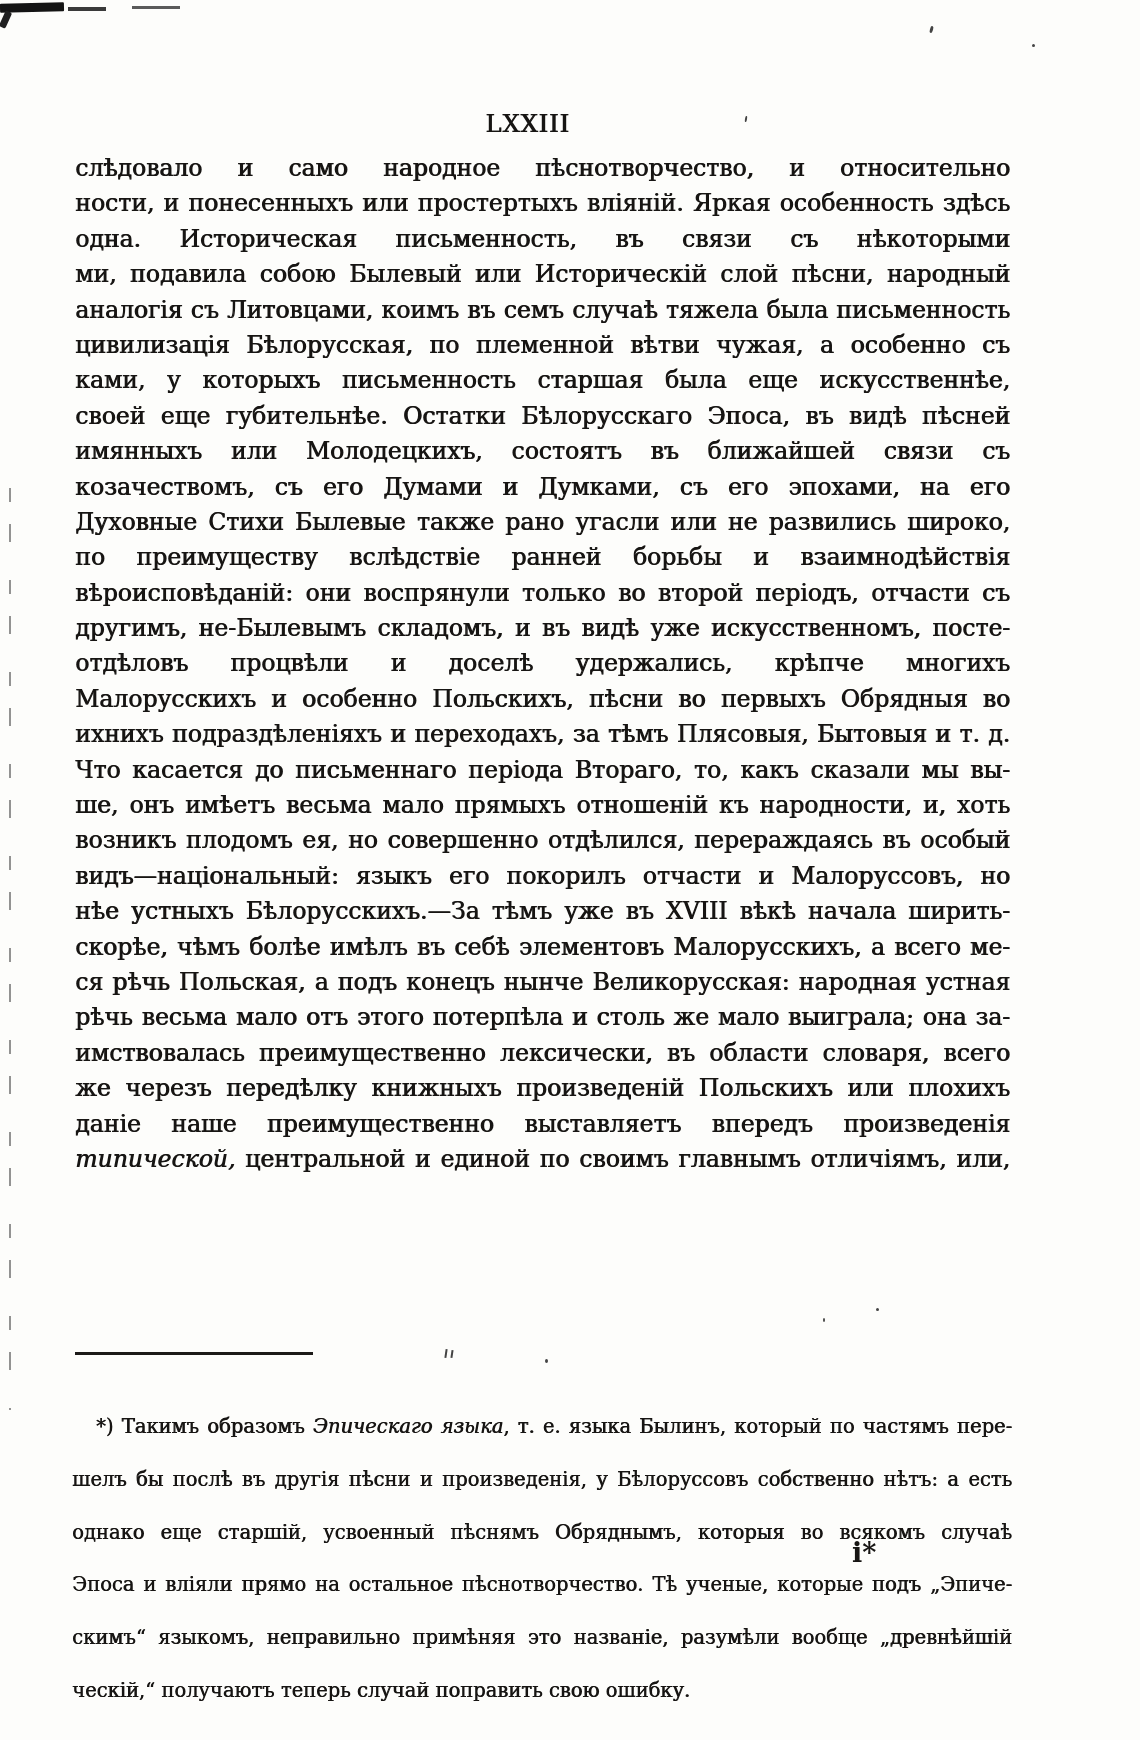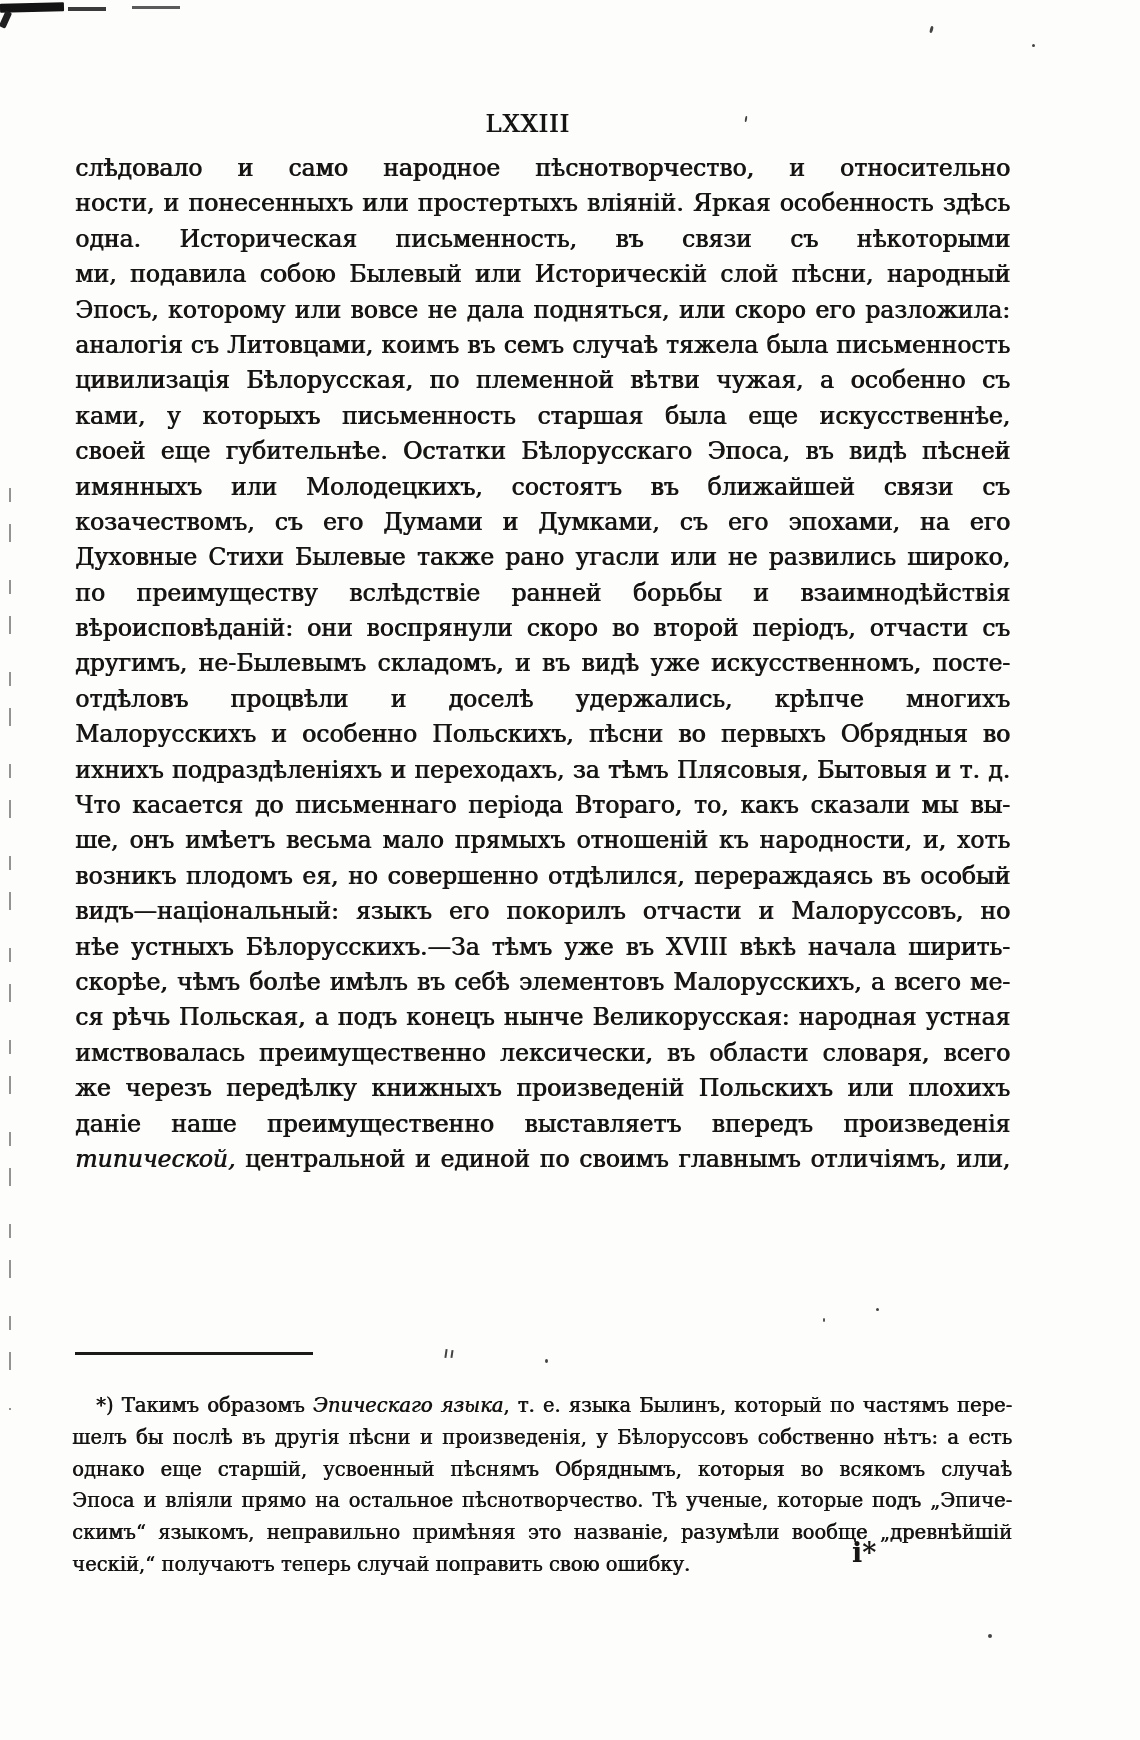--- a/index.html
+++ b/index.html
@@ -53,21 +53,21 @@
   }
   .footnote {
     position: absolute;
     top: 1390px;
     left: 72px;
     width: 940px;
     font-size: 19.5px;
     line-height: 31.8px;
     text-shadow: 0.6px 0 0 currentColor;
   }
-  .footnote .tline { height: 31.8px; }
+  .footnote .tline { height: 31.8px; margin-top: 21px; }
   .footnote .tline.indent { text-indent: 24px; }
   
   .signature {
     position: absolute;
     top: 1537px;
     left: 852px;
     font-size: 27px;
     font-weight: bold;
   }
   
@@ -114,41 +114,41 @@
   <div class="speck sp8"></div>
   <div class="speck sp9"></div>
 
   <div class="page-number">LXXIII</div>
 
   <div class="main-text" id="main-text">
       <div class="tline"><span>слѣдовало и само народное пѣснотворчество, и относительно самостоятель-</span></div>
       <div class="tline"><span>ности, и понесенныхъ или простертыхъ вліяній. Яркая особенность здѣсь</span></div>
       <div class="tline"><span>одна. Историческая письменность, въ связи съ нѣкоторыми обстоятельства-</span></div>
       <div class="tline"><span>ми, подавила собою Былевый или Историческій слой пѣсни, народный</span></div>
-      <div class="tline"><span>Эпосъ, которому или вовсе не дала подняться, или скоро его разложила:</span></div>
       <div class="tline"><span>аналогія съ Литовцами, коимъ въ семъ случаѣ тяжела была письменность и</span></div>
       <div class="tline"><span>цивилизація Бѣлорусская, по племенной вѣтви чужая, а особенно съ Поля-</span></div>
       <div class="tline"><span>ками, у которыхъ письменность старшая была еще искусственнѣе, Латынью</span></div>
       <div class="tline"><span>своей еще губительнѣе. Остатки Бѣлорусскаго Эпоса, въ видѣ пѣсней Безъ-</span></div>
       <div class="tline"><span>имянныхъ или Молодецкихъ, состоятъ въ ближайшей связи съ Малорусскимъ</span></div>
       <div class="tline"><span>козачествомъ, съ его Думами и Думками, съ его эпохами, на его украйнахъ.</span></div>
       <div class="tline"><span>Духовные Стихи Былевые также рано угасли или не развились широко,</span></div>
       <div class="tline"><span>по преимуществу вслѣдствіе ранней борьбы и взаимнодѣйствія нѣсколькихъ</span></div>
-      <div class="tline"><span>вѣроисповѣданій: они воспрянули скоро во второй періодъ, отчасти съ</span></div>
+      <div class="tline"><span>вѣроисповѣданій: они воспрянули только во второй періодъ, отчасти съ</span></div>
       <div class="tline"><span>другимъ, не-Былевымъ складомъ, и въ видѣ уже искусственномъ, посте-</span></div>
       <div class="tline"><span>отдѣловъ процвѣли и доселѣ удержались, крѣпче многихъ Великорусскихъ,</span></div>
       <div class="tline"><span>Малорусскихъ и особенно Польскихъ, пѣсни во первыхъ Обрядныя во всѣхъ</span></div>
       <div class="tline"><span>ихнихъ подраздѣленіяхъ и переходахъ, за тѣмъ Плясовыя, Бытовыя и т. д. *). —</span></div>
       <div class="tline"><span>Что касается до письменнаго періода Втораго, то, какъ сказали мы вы-</span></div>
       <div class="tline"><span>ше, онъ имѣетъ весьма мало прямыхъ отношеній къ народности, и, хоть</span></div>
       <div class="tline"><span>возникъ плодомъ ея, но совершенно отдѣлился, перераждаясь въ особый</span></div>
       <div class="tline"><span>видъ—національный: языкъ его покорилъ отчасти и Малоруссовъ, но тѣмъ</span></div>
       <div class="tline"><span>нѣе устныхъ Бѣлорусскихъ.—За тѣмъ уже въ XVIII вѣкѣ начала ширить-</span></div>
       <div class="tline"><span>скорѣе, чѣмъ болѣе имѣлъ въ себѣ элементовъ Малорусскихъ, а всего ме-</span></div>
       <div class="tline"><span>ся рѣчь Польская, а подъ конецъ нынче Великорусская: народная устная</span></div>
+      <div class="tline"><span>рѣчь весьма мало отъ этого потерпѣла и столь же мало выиграла; она за-</span></div>
       <div class="tline"><span>имствовалась преимущественно лексически, въ области словаря, всего бли-</span></div>
       <div class="tline"><span>же черезъ передѣлку книжныхъ произведеній Польскихъ или плохихъ пѣс-</span></div>
       <div class="tline"><span>даніе наше преимущественно выставляетъ впередъ произведенія Бѣлоруссіи</span></div>
       <div class="tline"><span class="it">типической,</span><span> центральной и единой по своимъ главнымъ отличіямъ, или,</span></div>
     </div>
 
   <div class="footnote-rule"></div>
 
   <div class="footnote" id="footnote-text">
       <div class="tline indent"><span>*) Такимъ образомъ </span><span class="it">Эпическаго языка</span><span>, т. е. языка Былинъ, который по частямъ пере-</span></div>

